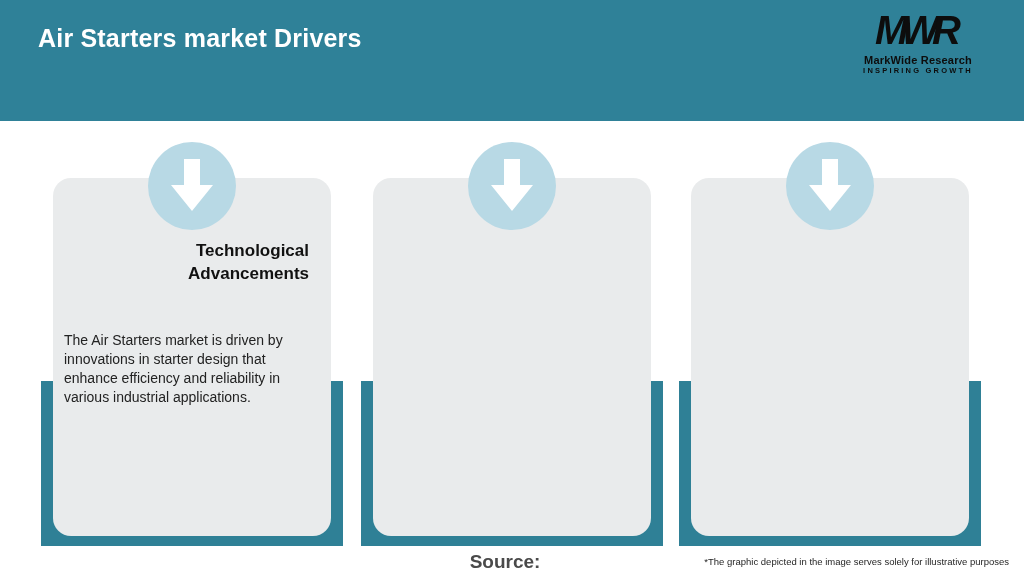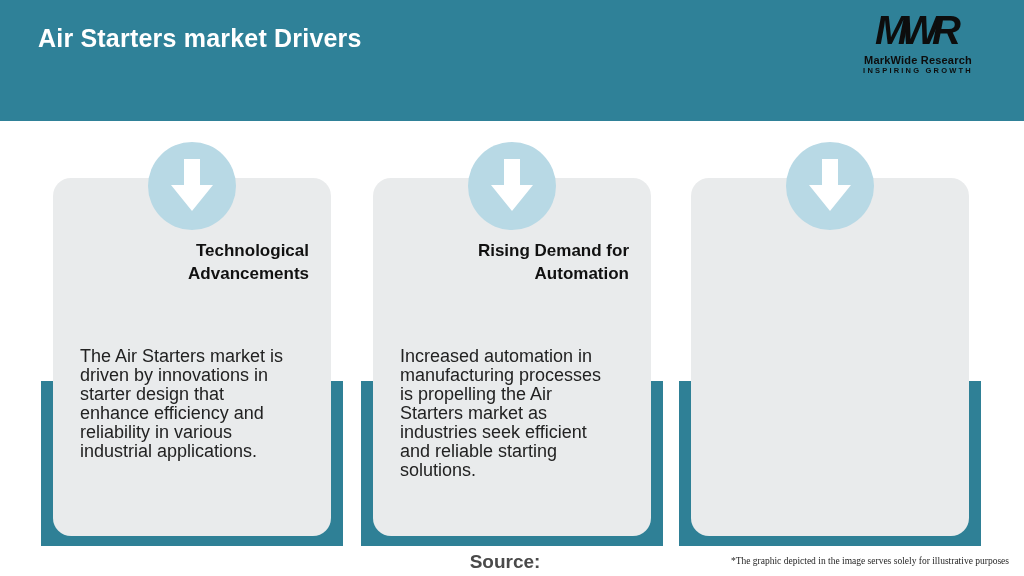--- a/index.html
+++ b/index.html
@@ -88,23 +88,23 @@
     margin: 4px;
     text-align: right;
     font-size: 17px;
     line-height: 23px;
     font-weight: bold;
     color: #111111;
   }
   .card-body {
     position: absolute;
     top: 153px; left: 11px; right: 20px;
-    margin: 16px;
+    margin: 0;
     text-align: left;
-    font-size: 18px;
+    font-size: 14px;
     line-height: 19px;
     color: #222222;
   }
   .circle {
     position: absolute;
     top: 0; left: 50%;
     width: 88px; height: 88px;
     margin-left: -44px;
     border-radius: 50%;
     background: #b8d9e5;
@@ -122,21 +122,20 @@
     text-align: center;
     font-size: 19px;
     font-weight: bold;
     color: #4a4a4a;
   }
   .disclaimer-text {
     position: absolute;
     right: 15px; top: 556px;
     font-size: 9.5px;
     color: #1f1f1f;
-    font-family: Liberation Serif, serif;
   }
 </style>
 </head>
 <body>
 
 <div class="stage">
 
   <header class="topbar">
     <h1 class="page-title">Air Starters market Drivers</h1>
     <div class="logo">
@@ -155,22 +154,20 @@
     <div class="circle">
       <svg width="50" height="58" viewBox="0 0 50 58">
         <path d="M17 2 L33 2 L33 28 L46 28 L25 54 L4 28 L17 28 Z" fill="#ffffff"></path>
       </svg>
     </div>
   </section>
 
   <section class="col col-2">
     <div class="backdrop"></div>
     <div class="card">
-      <h2 class="card-title">Rising Demand for Automation</h2>
-      <p class="card-body">Increased automation in manufacturing processes is propelling the Air Starters market as industries seek efficient and reliable starting solutions.</p>
     </div>
     <div class="circle">
       <svg width="50" height="58" viewBox="0 0 50 58">
         <path d="M17 2 L33 2 L33 28 L46 28 L25 54 L4 28 L17 28 Z" fill="#ffffff"></path>
       </svg>
     </div>
   </section>
 
   <section class="col col-3">
     <div class="backdrop"></div>

